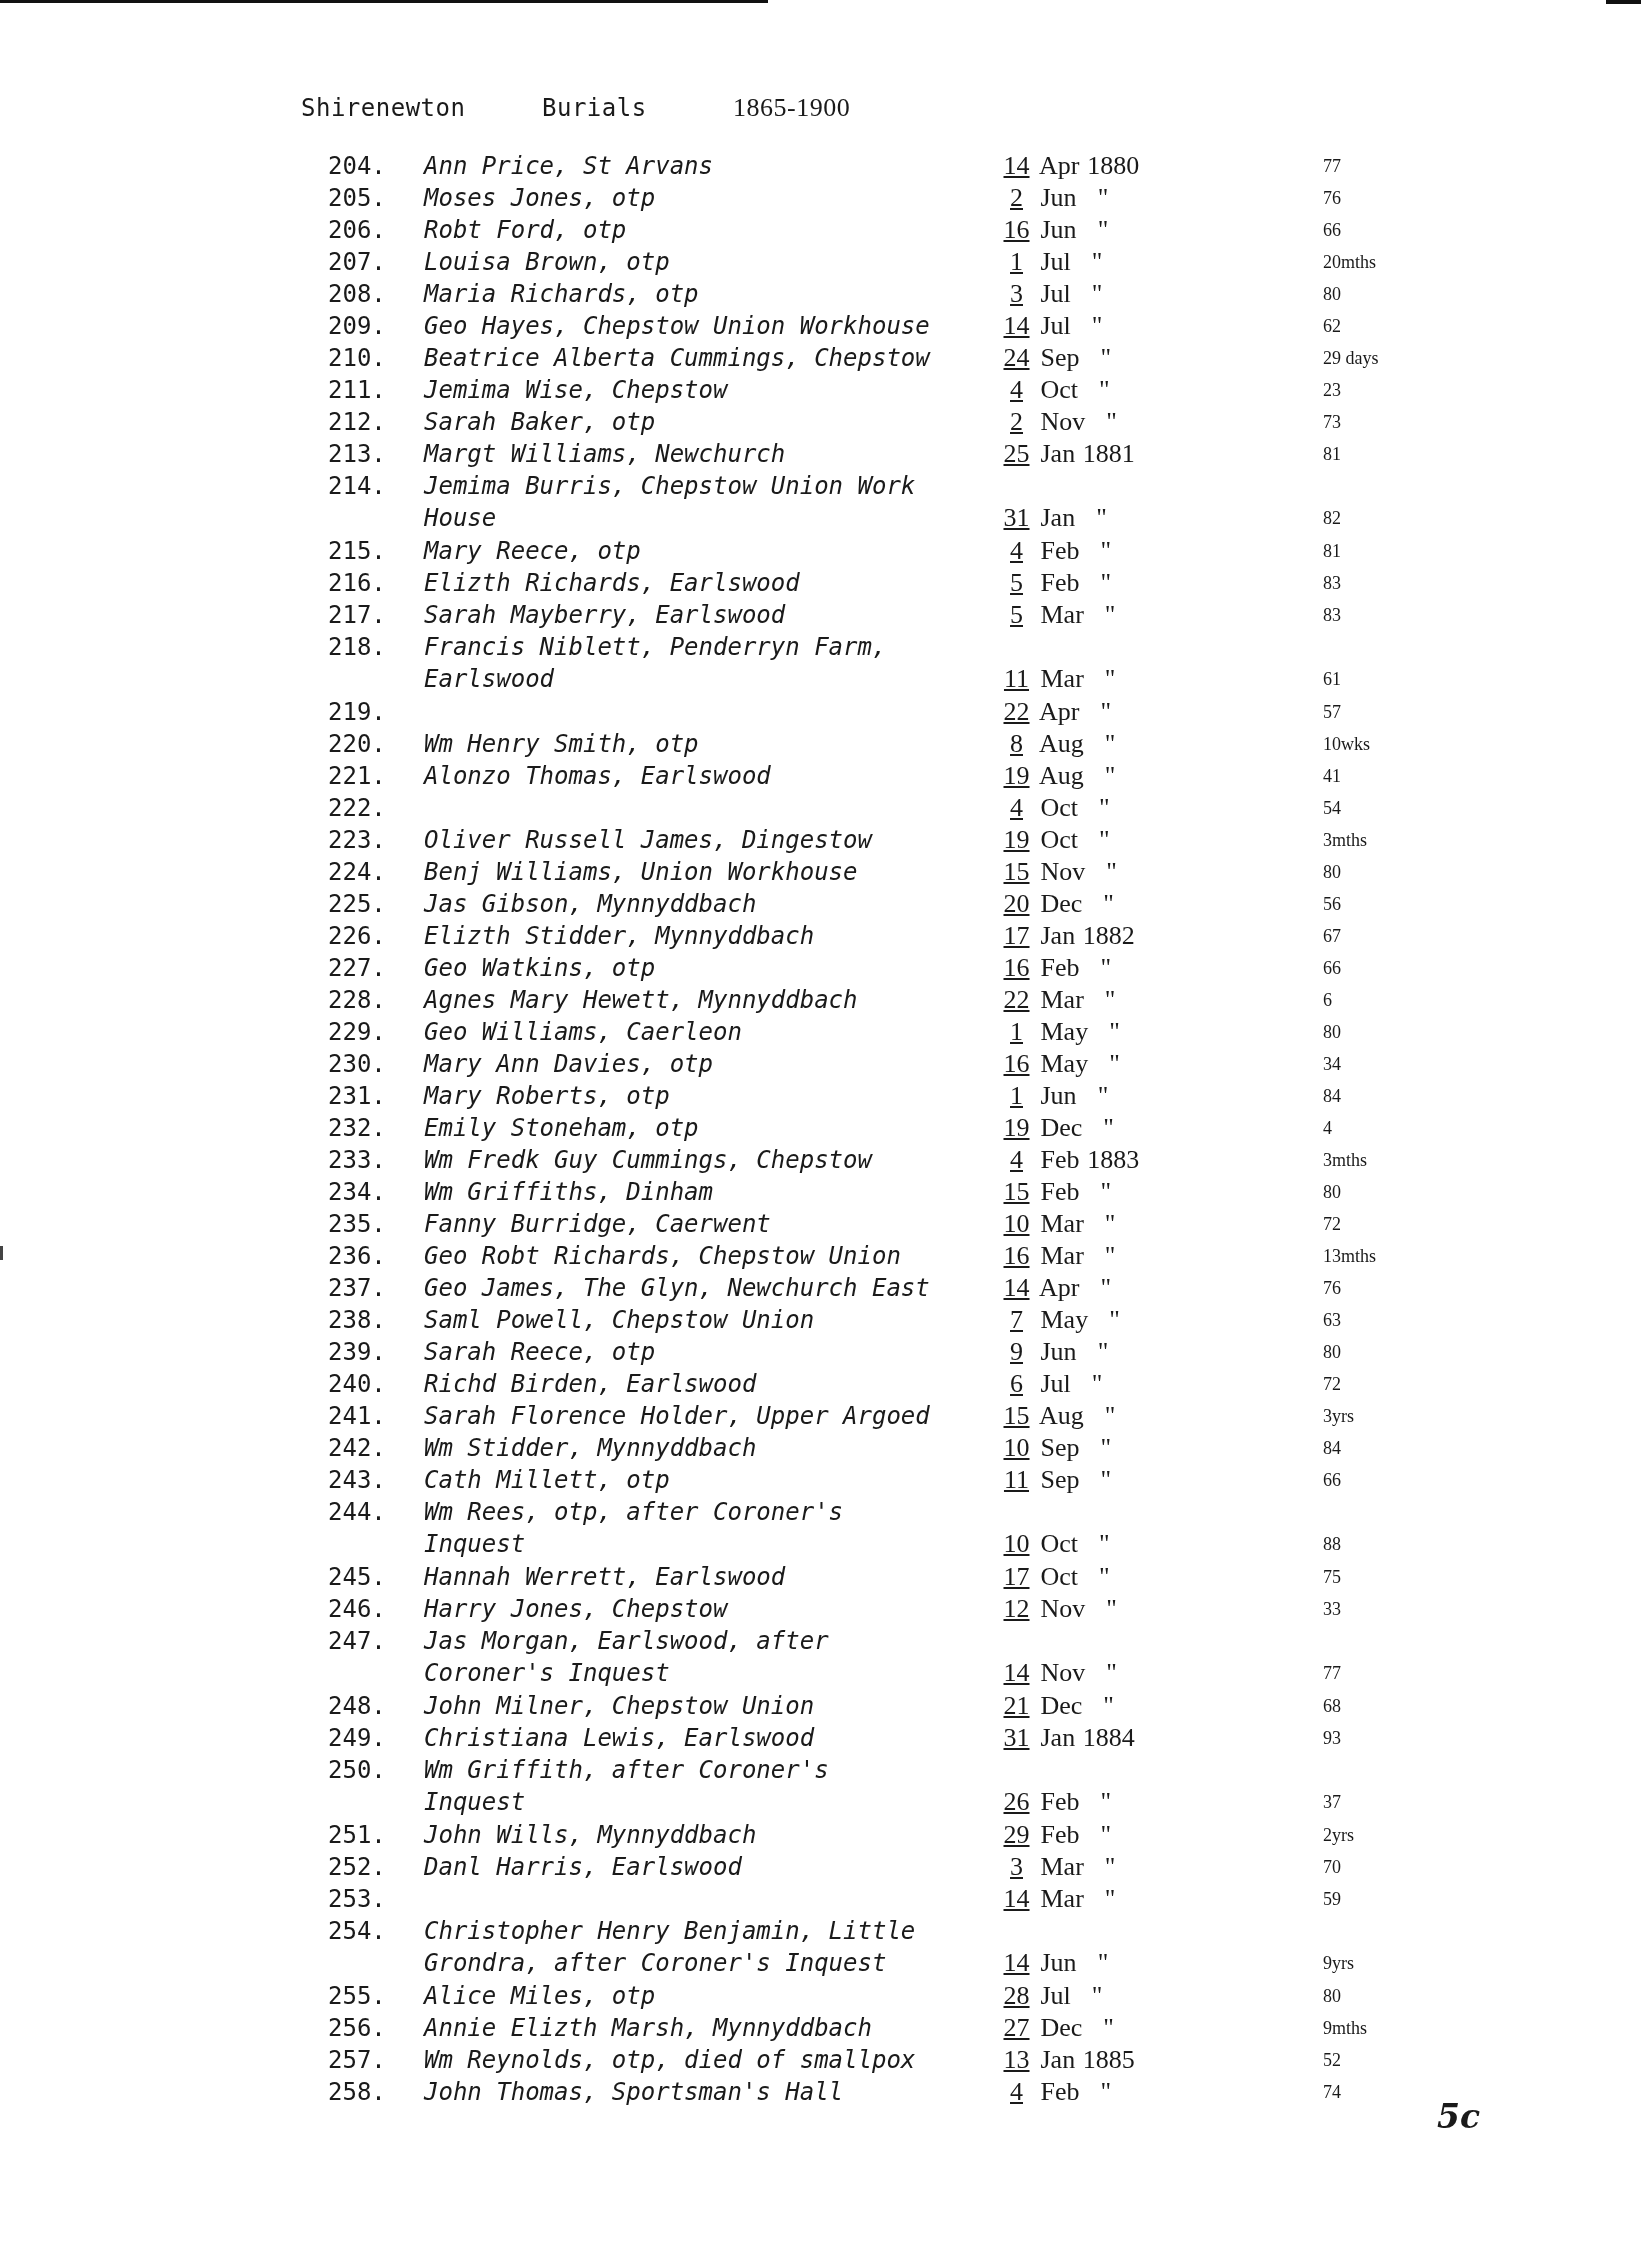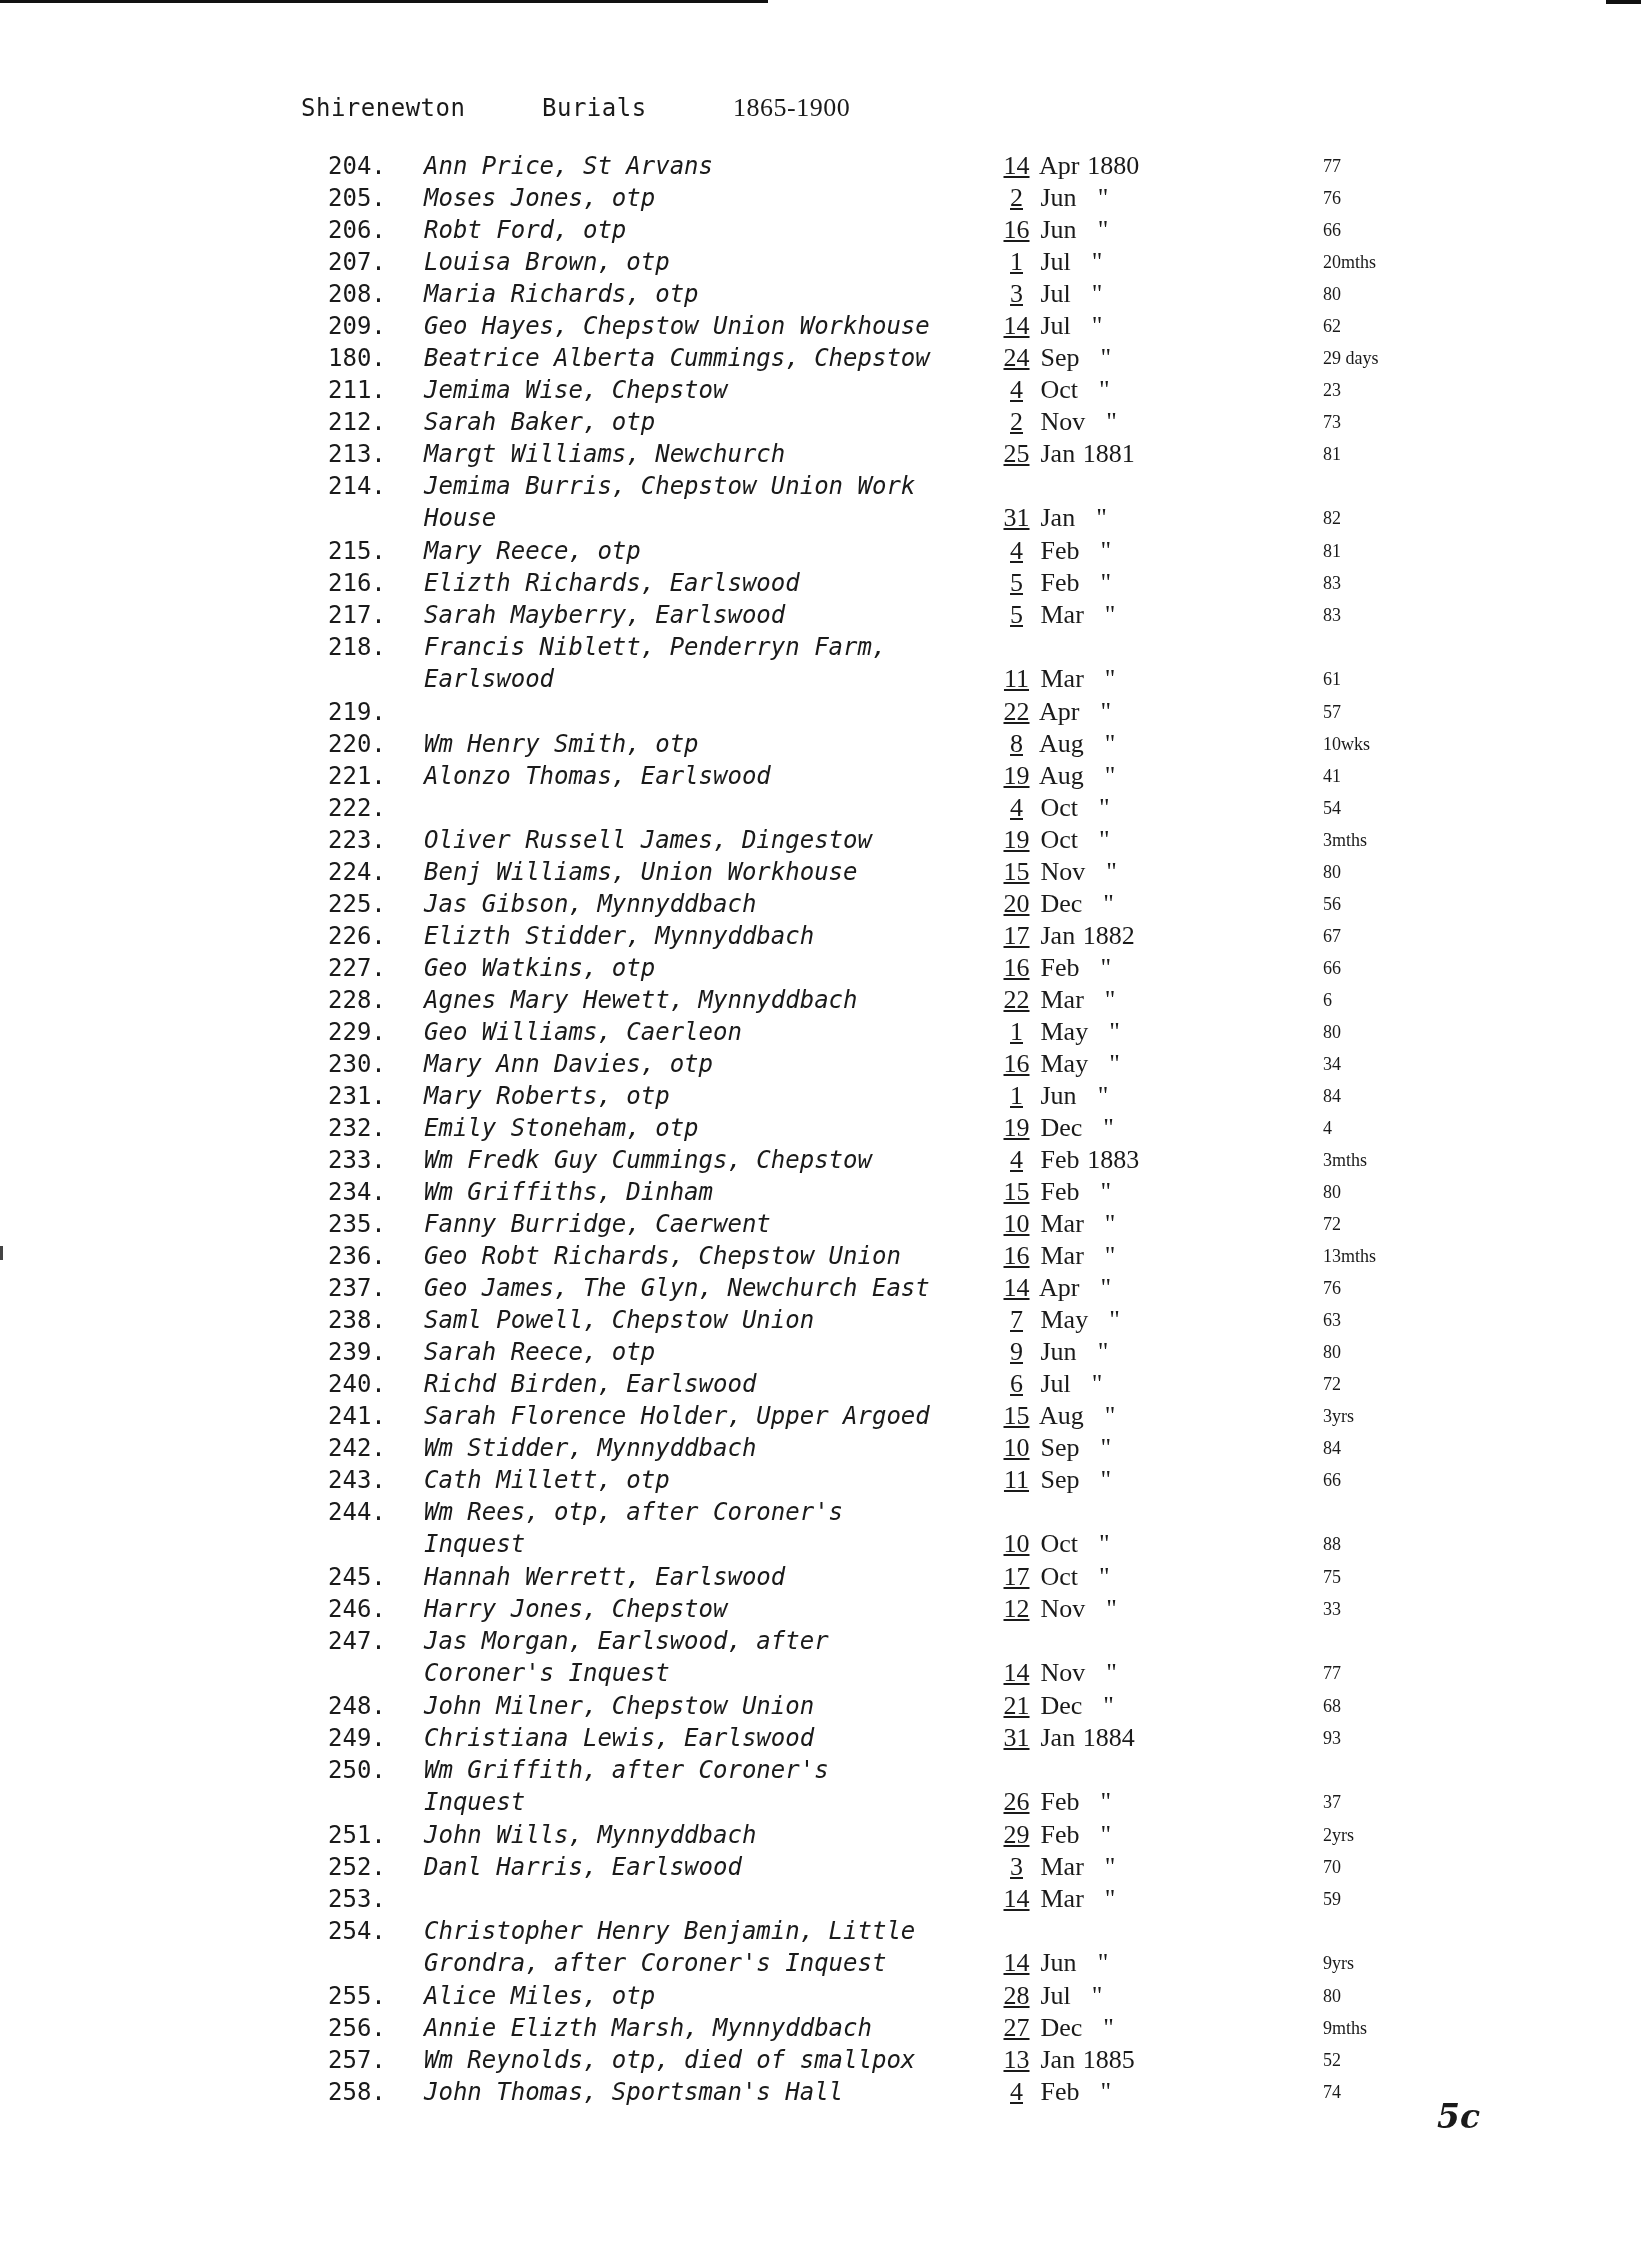--- a/index.html
+++ b/index.html
@@ -69,21 +69,21 @@
       <span class="date"><span class="day">3</span> <span class="month">Jul</span><span class="ditto" style="margin-left:21px">"</span></span>
       <span class="age">80</span>
     </div>
     <div class="row">
       <span class="num">209.</span>
       <span class="name">Geo Hayes, Chepstow Union Workhouse</span>
       <span class="date"><span class="day">14</span> <span class="month">Jul</span><span class="ditto" style="margin-left:21px">"</span></span>
       <span class="age">62</span>
     </div>
     <div class="row">
-      <span class="num">180.</span>
+      <span class="num">210.</span>
       <span class="name">Beatrice Alberta Cummings, Chepstow</span>
       <span class="date"><span class="day">24</span> <span class="month">Sep</span><span class="ditto" style="margin-left:21px">"</span></span>
       <span class="age">29 days</span>
     </div>
     <div class="row">
       <span class="num">211.</span>
       <span class="name">Jemima Wise, Chepstow</span>
       <span class="date"><span class="day">4</span> <span class="month">Oct</span><span class="ditto" style="margin-left:21px">"</span></span>
       <span class="age">23</span>
     </div>

